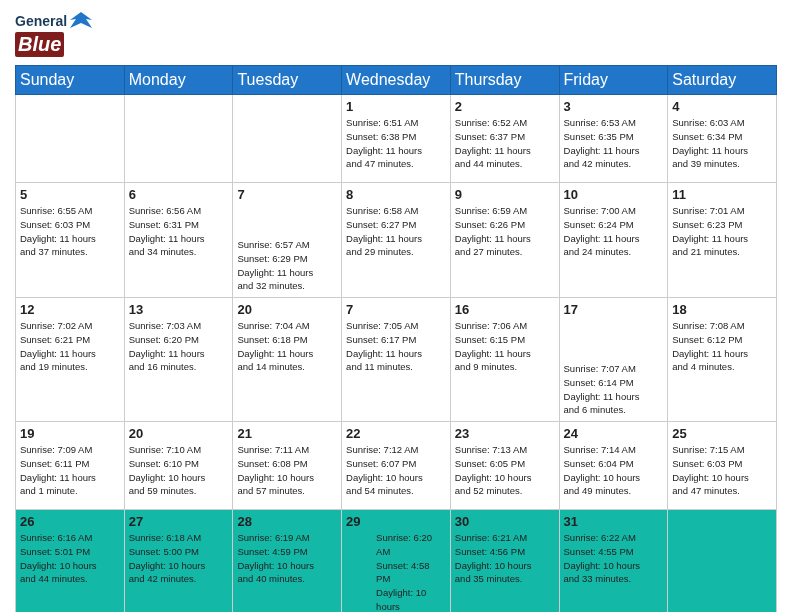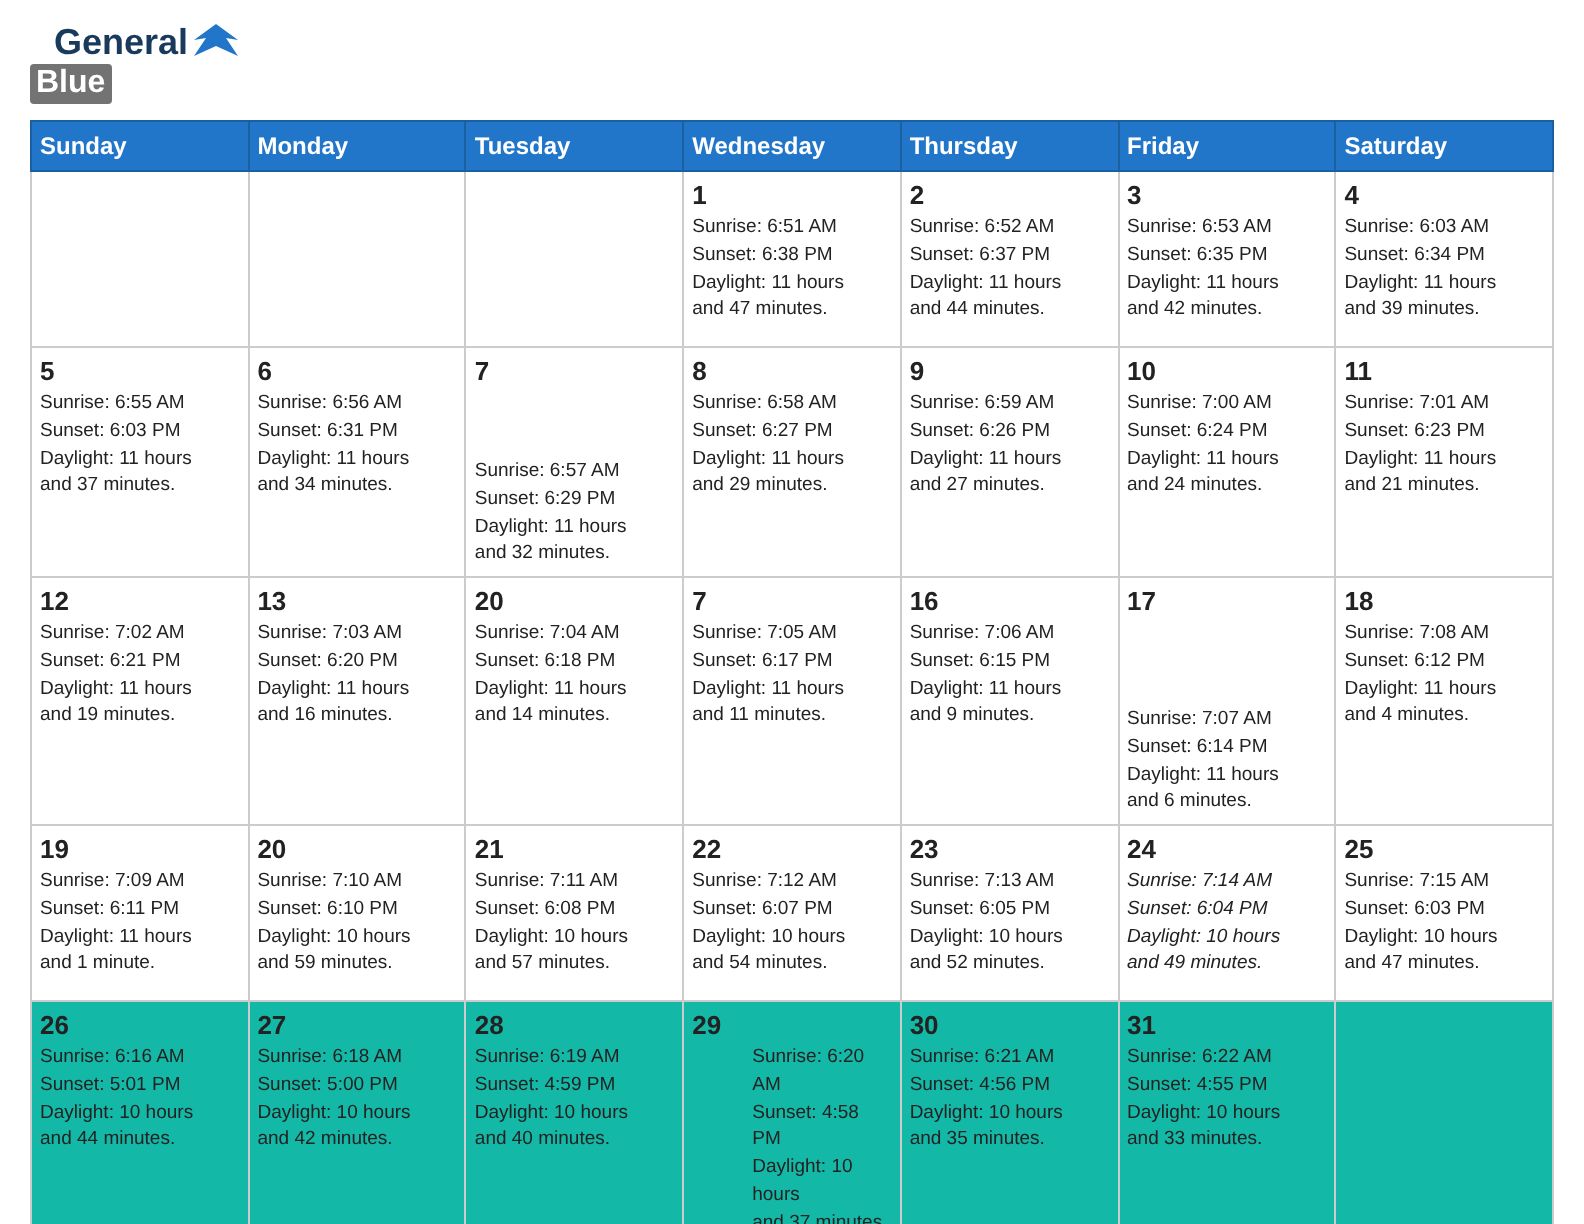--- a/index.html
+++ b/index.html
@@ -25,26 +25,27 @@
       display: flex;
       flex-direction: column;
       align-items: flex-start;
     }
     .logo-row {
       display: flex;
       align-items: center;
       gap: 2px;
     }
     .logo-blue {
-      background: #737373;
+      background: #7f1d1d;
       color: #fff;
       font-weight: bold;
-      font-size: 16px;
+      font-size: 20px;
       padding: 1px 3px;
       border-radius: 2px;
+      font-style: italic;
     }
     .title-block {
       text-align: right;
     }
     .month-title {
       font-size: 32px;
       font-weight: bold;
       color: #222;
     }
     .subtitle {
@@ -52,22 +53,22 @@
       color: #444;
     }
     .calendar {
       width: 100%;
       border-collapse: collapse;
       table-layout: fixed;
     }
     .calendar thead tr th {
       background: #2176c9;
       color: #fff;
-      font-size: 12px;
-      font-weight: bold;
+      font-size: 16px;
+      font-weight: normal;
       padding: 5px 4px;
       text-align: left;
       border: 1px solid #1a5fa0;
     }
     .calendar tbody tr td {
       vertical-align: top;
       border: 1px solid #ccc;
       padding: 4px 4px;
       font-size: 10px;
       color: #222;
@@ -91,21 +92,21 @@
       background: #f9f9f9;
     }
   </style>
 </head>
 <body>
 
 <div class="page">
   <div class="header">
     <div class="logo">
       <div class="logo-row">
-        <span style="font-size:18px;font-weight:bold;color:#1a3a5c;margin-left:12px;">General</span>
+        <span style="font-size:14px;font-weight:bold;color:#1a3a5c;">General</span>
         <svg width="22" height="22" viewBox="0 0 22 22" style="margin-left:1px;">
           <polygon points="11,2 22,10 16,9 22,18 11,13 0,18 6,9 0,10" fill="#2176c9"></polygon>
         </svg>
       </div>
       <div class="logo-row">
         <span class="logo-blue">Blue</span>
       </div>
     </div>
     <div class="title-block">
       <div class="month-title"></div>
@@ -292,21 +293,21 @@
           </td>
           <td>
             <div class="day-num">23</div>
             <div class="day-detail" style="white-space: pre-line;">Sunrise: 7:13 AM
 Sunset: 6:05 PM
 Daylight: 10 hours
 and 52 minutes.</div>
           </td>
           <td>
             <div class="day-num">24</div>
-            <div class="day-detail" style="white-space: pre-line; font-style: italic;">Sunrise: 7:14 AM
+            <div class="day-detail" style="white-space: pre-line;">Sunrise: 7:14 AM
 Sunset: 6:04 PM
 Daylight: 10 hours
 and 49 minutes.</div>
           </td>
           <td>
             <div class="day-num">25</div>
             <div class="day-detail" style="white-space: pre-line;">Sunrise: 7:15 AM
 Sunset: 6:03 PM
 Daylight: 10 hours
 and 47 minutes.</div>

